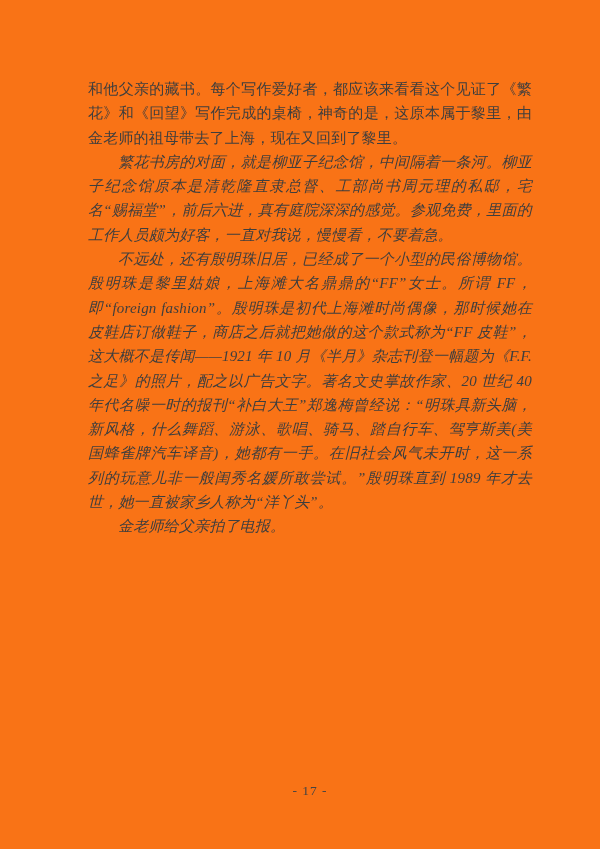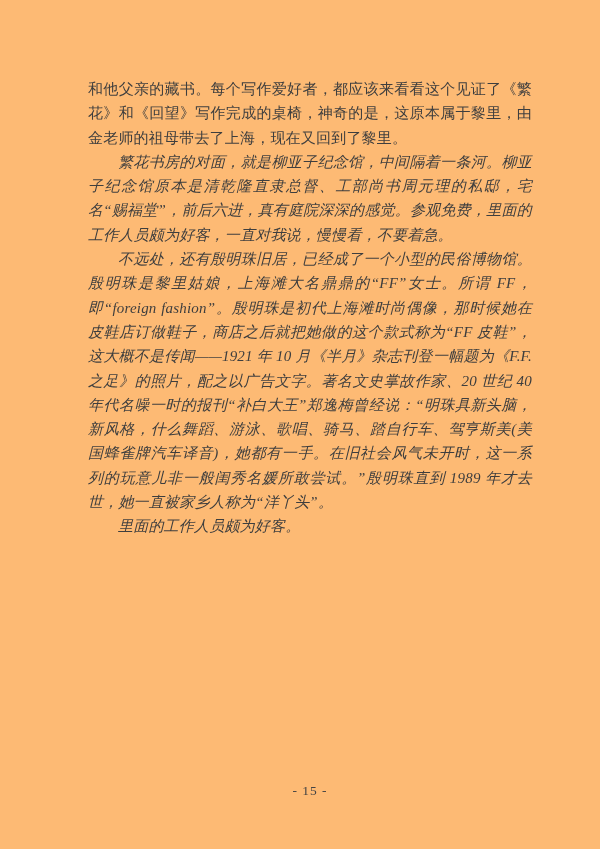--- a/index.html
+++ b/index.html
@@ -5,21 +5,21 @@
   html, body {
     margin: 0;
     padding: 0;
     background: #f6f6f6;
   }
   .page {
     position: relative;
     width: 600px;
     height: 849px;
     margin: 0 auto;
-    background: #fdba74;
+    background: #f97316;
     overflow: hidden;
     font-family: "Liberation Serif", "DejaVu Serif", serif;
     color: #3e3e3e;
   }
   .text-block {
     position: absolute;
     left: 88px;
     top: 77px;
     width: 444px;
     font-size: 15px;
@@ -47,16 +47,16 @@
   }
 </style>
 </head>
 <body>
 
 <div class="page">
   <div class="text-block">
     <p class="">和他父亲的藏书。每个写作爱好者，都应该来看看这个见证了《繁花》和《回望》写作完成的桌椅，神奇的是，这原本属于黎里，由金老师的祖母带去了上海，现在又回到了黎里。</p>
     <p class="indent">繁花书房的对面，就是柳亚子纪念馆，中间隔着一条河。柳亚子纪念馆原本是清乾隆直隶总督、工部尚书周元理的私邸，宅名“赐福堂”，前后六进，真有庭院深深的感觉。参观免费，里面的工作人员颇为好客，一直对我说，慢慢看，不要着急。</p>
     <p class="indent">不远处，还有殷明珠旧居，已经成了一个小型的民俗博物馆。殷明珠是黎里姑娘，上海滩大名鼎鼎的“FF”女士。所谓 FF，即“foreign fashion”。殷明珠是初代上海滩时尚偶像，那时候她在皮鞋店订做鞋子，商店之后就把她做的这个款式称为“FF 皮鞋”，这大概不是传闻——1921 年 10 月《半月》杂志刊登一幅题为《F.F.之足》的照片，配之以广告文字。著名文史掌故作家、20 世纪 40 年代名噪一时的报刊“补白大王”郑逸梅曾经说：“明珠具新头脑，新风格，什么舞蹈、游泳、歌唱、骑马、踏自行车、驾亨斯美(美国蜂雀牌汽车译音)，她都有一手。在旧社会风气未开时，这一系列的玩意儿非一般闺秀名媛所敢尝试。”殷明珠直到 1989 年才去世，她一直被家乡人称为“洋丫头”。</p>
-    <p class="indent">里面的工作人员颇为好客。</p>
+    <p class="indent">金老师给父亲拍了电报。</p>
   </div>
-  <div class="page-footer">- 15 -</div>
+  <div class="page-footer">- 17 -</div>
 </div>
 
 </body></html>

